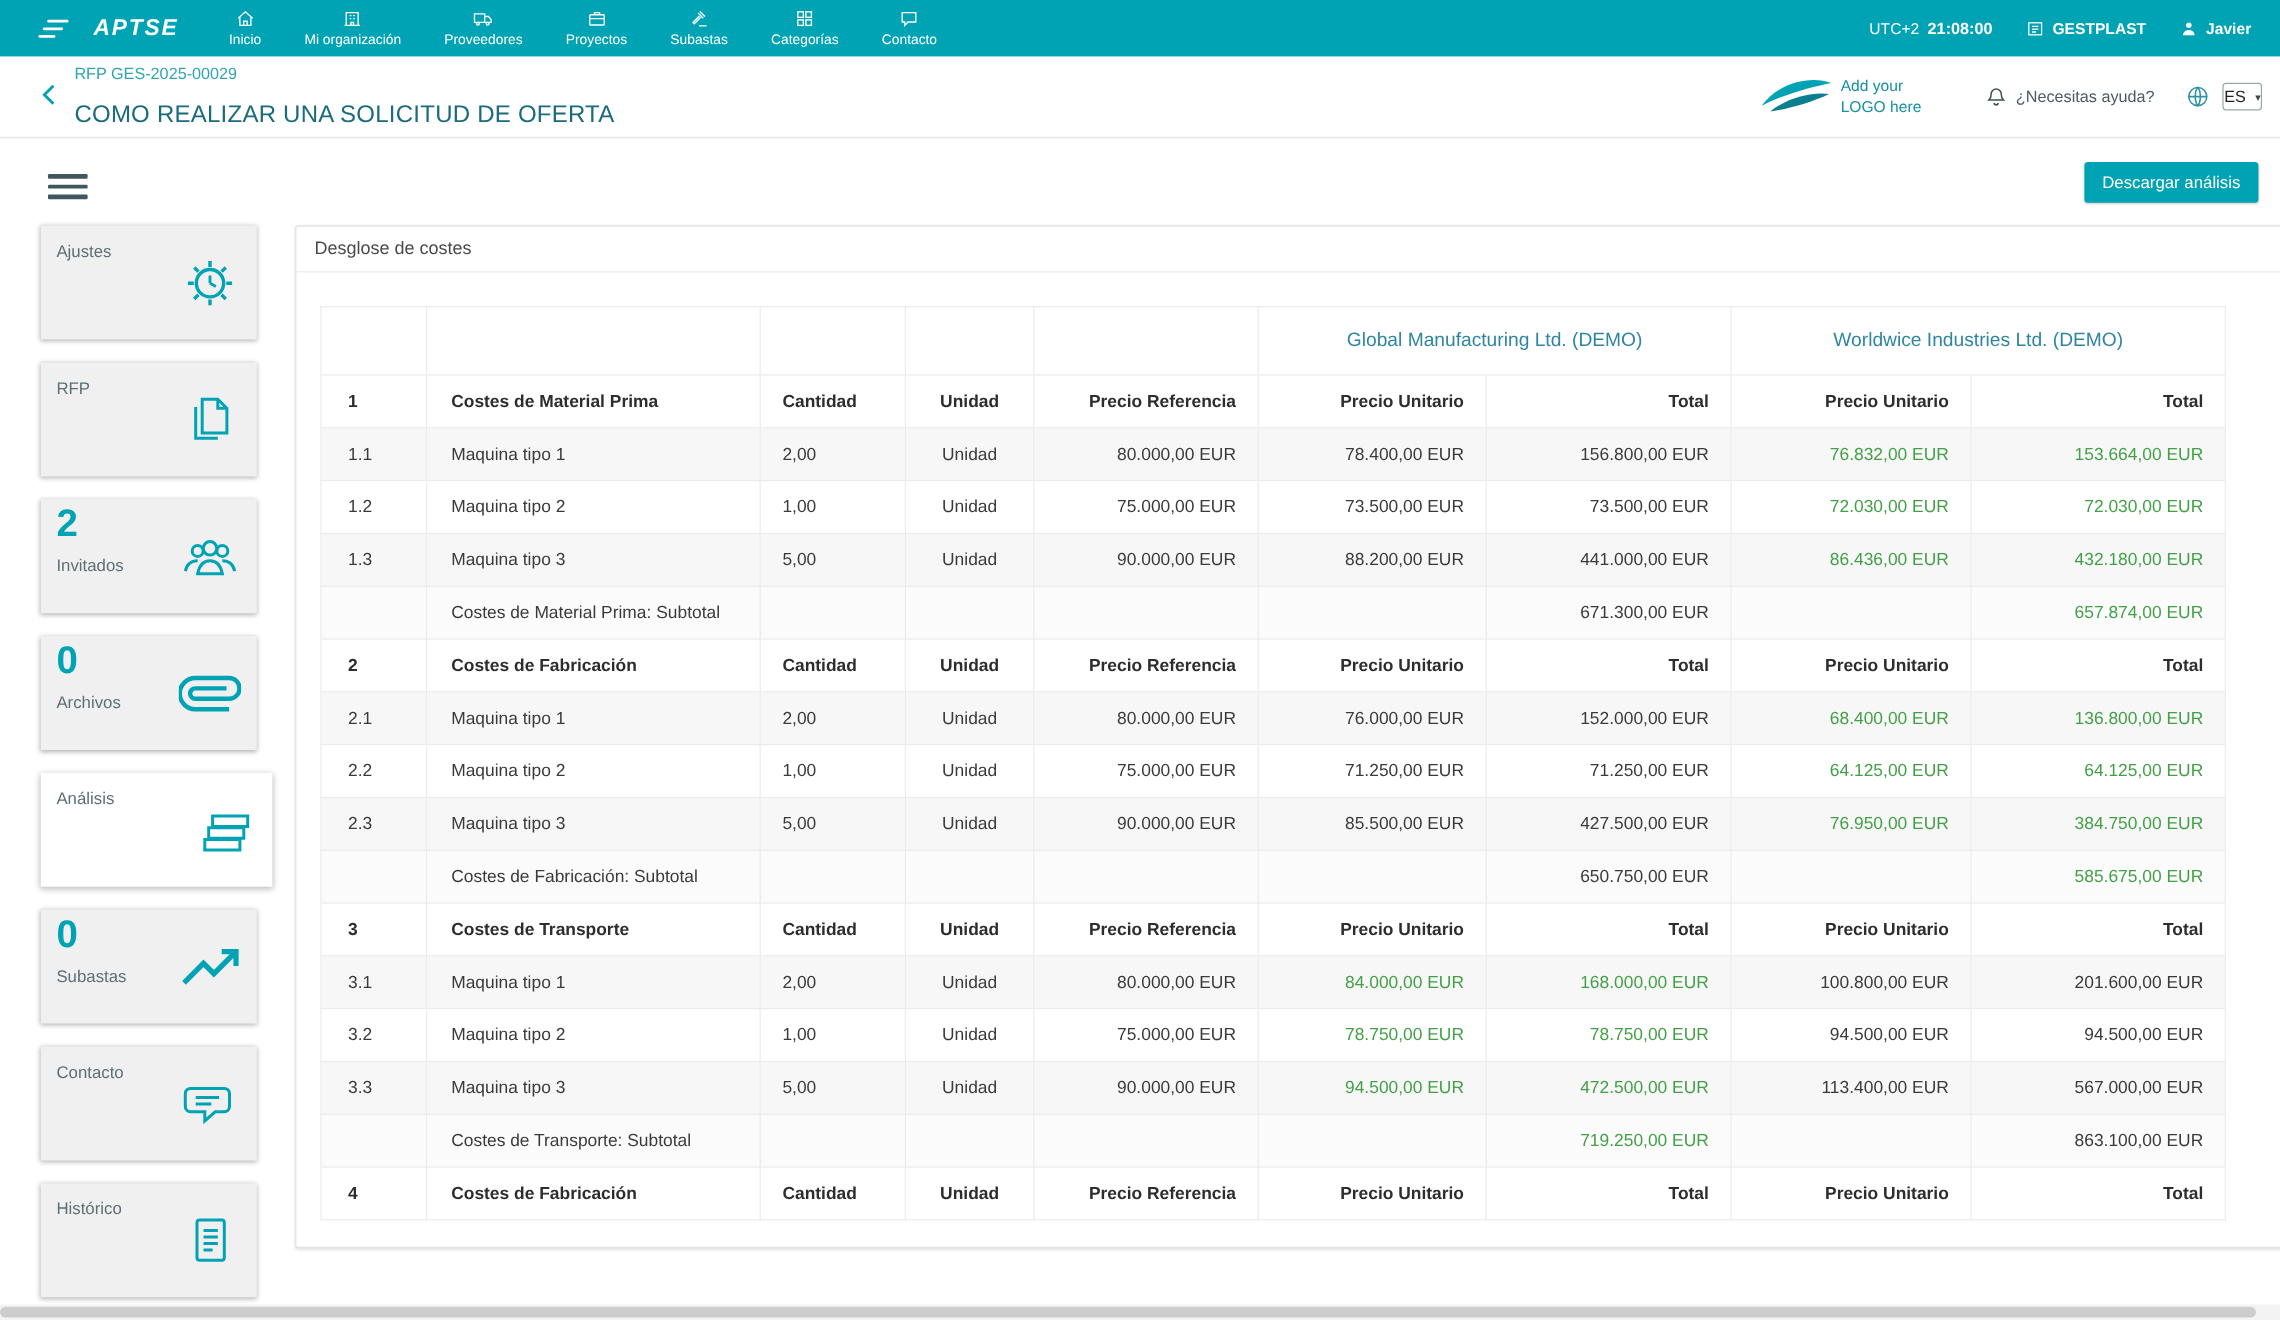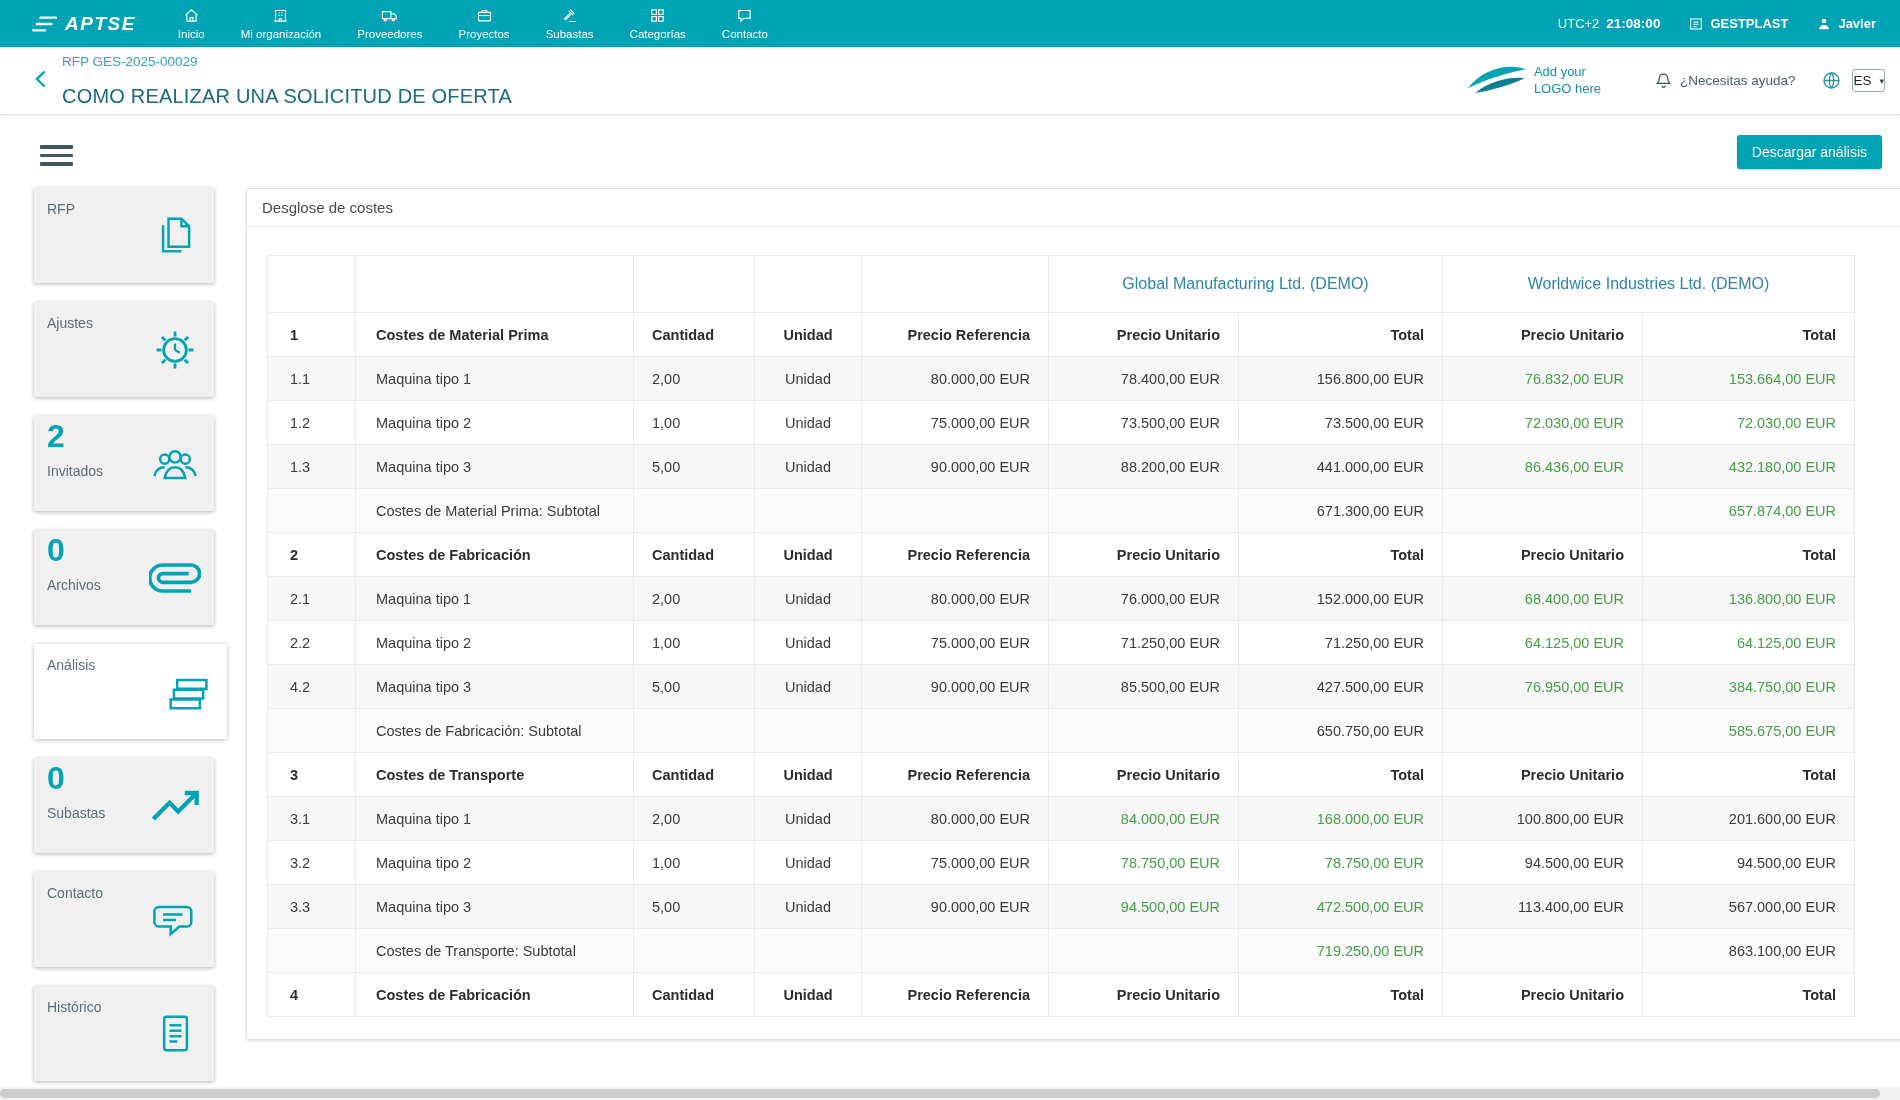--- a/index.html
+++ b/index.html
@@ -2,21 +2,21 @@
 <html style="--primary: #00a3b4; --best: #43a047; --supplier: #2e86a1;"><head>
 <meta charset="utf-8">
 <style>
   *{box-sizing:border-box;margin:0;padding:0}
   html,body{width:1900px;height:1100px}
   body{font-family:"Liberation Sans",sans-serif;background:#fff;overflow:hidden;position:relative}
   :root{--primary:#00a3b4;--best:#43a047;--supplier:#2e86a1;--ink:#3a3a3a}
 
   
   .topbar{position:absolute;top:0;left:0;width:1900px;height:47px;background:var(--primary);display:flex;align-items:center;color:#fff;z-index:5}
-  .brand{display:flex;align-items:center;gap:5px;padding:0 24px 0 30px;cursor:pointer}
+  .brand{display:flex;align-items:center;gap:18px;padding:0 24px 0 30px;cursor:pointer}
   .brand svg{width:30px;height:20px;display:block}
   .brand-text{font-size:19px;font-weight:bold;font-style:italic;letter-spacing:1.5px}
   .topnav{display:flex;height:100%}
   .nav-item{display:flex;flex-direction:column;align-items:center;justify-content:center;gap:4px;padding:0 18px;cursor:pointer}
   .nav-item svg{width:17px;height:17px;display:block}
   .nav-label{font-size:11.5px;white-space:nowrap}
   .topbar-right{margin-left:auto;display:flex;align-items:center;padding-right:24px;font-size:13px}
   .clock{font-weight:bold;margin-left:7px;font-size:13.5px}
   .tb-chip{display:flex;align-items:center;gap:6px;margin-left:28px;font-weight:bold;cursor:pointer}
   .tb-chip svg{width:16px;height:16px;display:block}
@@ -216,36 +216,36 @@
 <button class="hamburger">
   <span></span>
   <span></span>
   <span></span>
 </button>
 
 <button class="download-btn">Descargar análisis</button>
 
 <aside class="sidebar">
     <div class="side-card">
+      <div class="card-label">Ajustes</div>
+      <div class="card-icon">
+        <svg viewBox="0 0 48 48" fill="none" stroke="currentColor" stroke-width="2.6">
+          <circle cx="24" cy="24" r="10.5"></circle>
+          <path d="M36.5 24H41M32.9 32.9l3.2 3.2M24 36.5V41M15.1 32.9l-3.2 3.2M11.5 24H7M15.1 15.1l-3.2-3.2M24 11.5V7M32.9 15.1l3.2-3.2"></path>
+          <path stroke-width="2.2" d="M24 24v-6M24 24l4.5 2.5"></path>
+        </svg>
+      </div>
+    </div>
+    <div class="side-card">
       <div class="card-label">RFP</div>
       <div class="card-icon">
         <svg viewBox="0 0 48 48" fill="none" stroke="currentColor" stroke-width="2.3">
           <path d="M13 14v24h17"></path>
           <path d="M18 8h12l7 7v19H18z"></path>
           <path d="M30 8v7h7"></path>
-        </svg>
-      </div>
-    </div>
-    <div class="side-card">
-      <div class="card-label">Ajustes</div>
-      <div class="card-icon">
-        <svg viewBox="0 0 48 48" fill="none" stroke="currentColor" stroke-width="2.6">
-          <circle cx="24" cy="24" r="10.5"></circle>
-          <path d="M36.5 24H41M32.9 32.9l3.2 3.2M24 36.5V41M15.1 32.9l-3.2 3.2M11.5 24H7M15.1 15.1l-3.2-3.2M24 11.5V7M32.9 15.1l3.2-3.2"></path>
-          <path stroke-width="2.2" d="M24 24v-6M24 24l4.5 2.5"></path>
         </svg>
       </div>
     </div>
     <div class="side-card has-count">
       <div class="card-count">2</div>
       <div class="card-label">Invitados</div>
       <div class="card-icon">
         <svg viewBox="0 0 48 48" fill="none" stroke="currentColor" stroke-width="2.3">
           <circle cx="14.5" cy="19.5" r="4.2"></circle>
           <circle cx="33.5" cy="19.5" r="4.2"></circle>
@@ -409,21 +409,21 @@
             <td class="c-desc">Maquina tipo 2</td>
             <td class="c-qty">1,00</td>
             <td class="c-unit">Unidad</td>
             <td class="c-money">75.000,00 EUR</td>
             <td class="c-money">71.250,00 EUR</td>
             <td class="c-money">71.250,00 EUR</td>
             <td class="c-money best">64.125,00 EUR</td>
             <td class="c-money best">64.125,00 EUR</td>
           </tr>
           <tr class="data-row alt">
-            <td class="c-num">4.2</td>
+            <td class="c-num">2.3</td>
             <td class="c-desc">Maquina tipo 3</td>
             <td class="c-qty">5,00</td>
             <td class="c-unit">Unidad</td>
             <td class="c-money">90.000,00 EUR</td>
             <td class="c-money">85.500,00 EUR</td>
             <td class="c-money">427.500,00 EUR</td>
             <td class="c-money best">76.950,00 EUR</td>
             <td class="c-money best">384.750,00 EUR</td>
           </tr>
           <tr class="subtotal-row">

